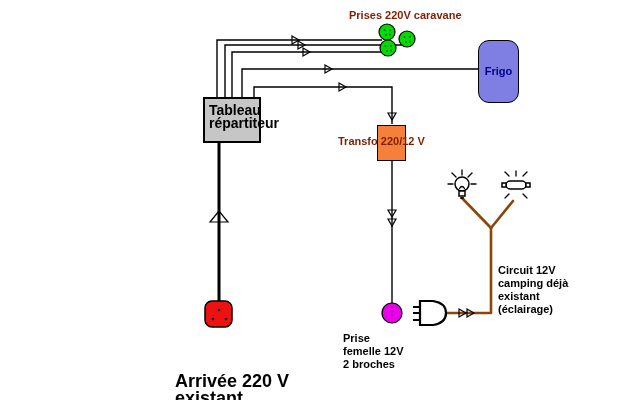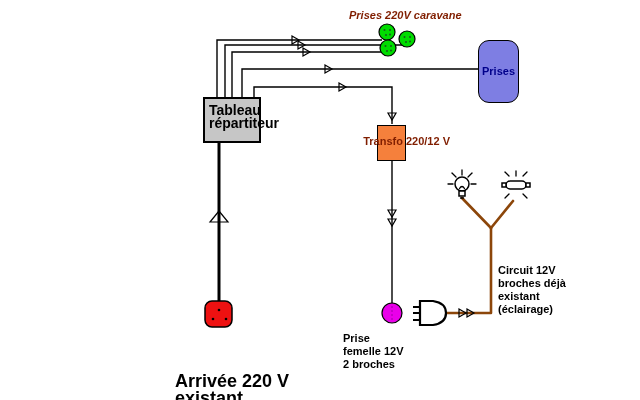--- a/index.html
+++ b/index.html
@@ -47,24 +47,24 @@
   }
   #transformer-box{
     left:377px;top:125px;width:29px;height:36px;
     background:var(--transformer-fill);
     border:1.4px solid var(--wire);
   }
 
   
   .lbl{position:absolute;z-index:3;font-weight:bold;white-space:nowrap;line-height:13px;font-size:11px;color:var(--label-black);}
   .lbl.dark-red{color:var(--label-dark-red);}
-  #outlets-label{left:349px;top:9px;font-style:italic;}
+  #outlets-label{left:349px;top:9px;}
   #fridge-label{font-size:11px;font-weight:bold;color:var(--fridge-text);}
   #board-label{left:209px;top:104px;font-size:14px;line-height:13px;}
-  #transformer-label{left:350px;top:135px;width:100px;text-align:right;}
+  #transformer-label{left:338px;top:135px;width:100px;text-align:left;}
   #supply-label{left:175px;top:325px;font-size:18px;line-height:17px;margin-top:48px;}
   #socket-label{left:343px;top:308px;margin-top:24px;}
   #circuit-label{left:498px;top:236px;margin-top:28px;}
 </style>
 </head>
 <body>
 
 <div id="canvas">
 
   <svg class="layer" width="640" height="400" viewBox="0 0 640 400">
@@ -154,21 +154,21 @@
       <rect class="lamp" x="526" y="183" width="4" height="4"></rect>
       <path class="ray" d="M516,171 V176"></path>
       <path class="ray" d="M505,172 L509,176"></path>
       <path class="ray" d="M527,172 L523,176"></path>
       <path class="ray" d="M505,198 L509,194"></path>
       <path class="ray" d="M527,198 L523,194"></path>
     </g>
   </svg>
 
   <div class="box" id="fridge-box">
-    <span class="lbl" id="fridge-label" style="position:static">Prises</span>
+    <span class="lbl" id="fridge-label" style="position:static">Frigo</span>
   </div>
 
   <div class="box" id="board-box"></div>
   <div class="lbl" id="board-label">
     <div>Tableau</div>
     <div>répartiteur</div>
   </div>
 
   <div class="box" id="transformer-box"></div>
   <div class="lbl dark-red" id="transformer-label">Transfo 220/12 V</div>
@@ -181,18 +181,18 @@
   </div>
 
   <div class="lbl" id="socket-label">
     <div>Prise</div>
     <div>femelle 12V</div>
     <div>2 broches</div>
   </div>
 
   <div class="lbl" id="circuit-label">
     <div>Circuit 12V</div>
-    <div>broches déjà</div>
+    <div>camping déjà</div>
     <div>existant</div>
     <div>(éclairage)</div>
   </div>
 
 </div>
 
 </body></html>

